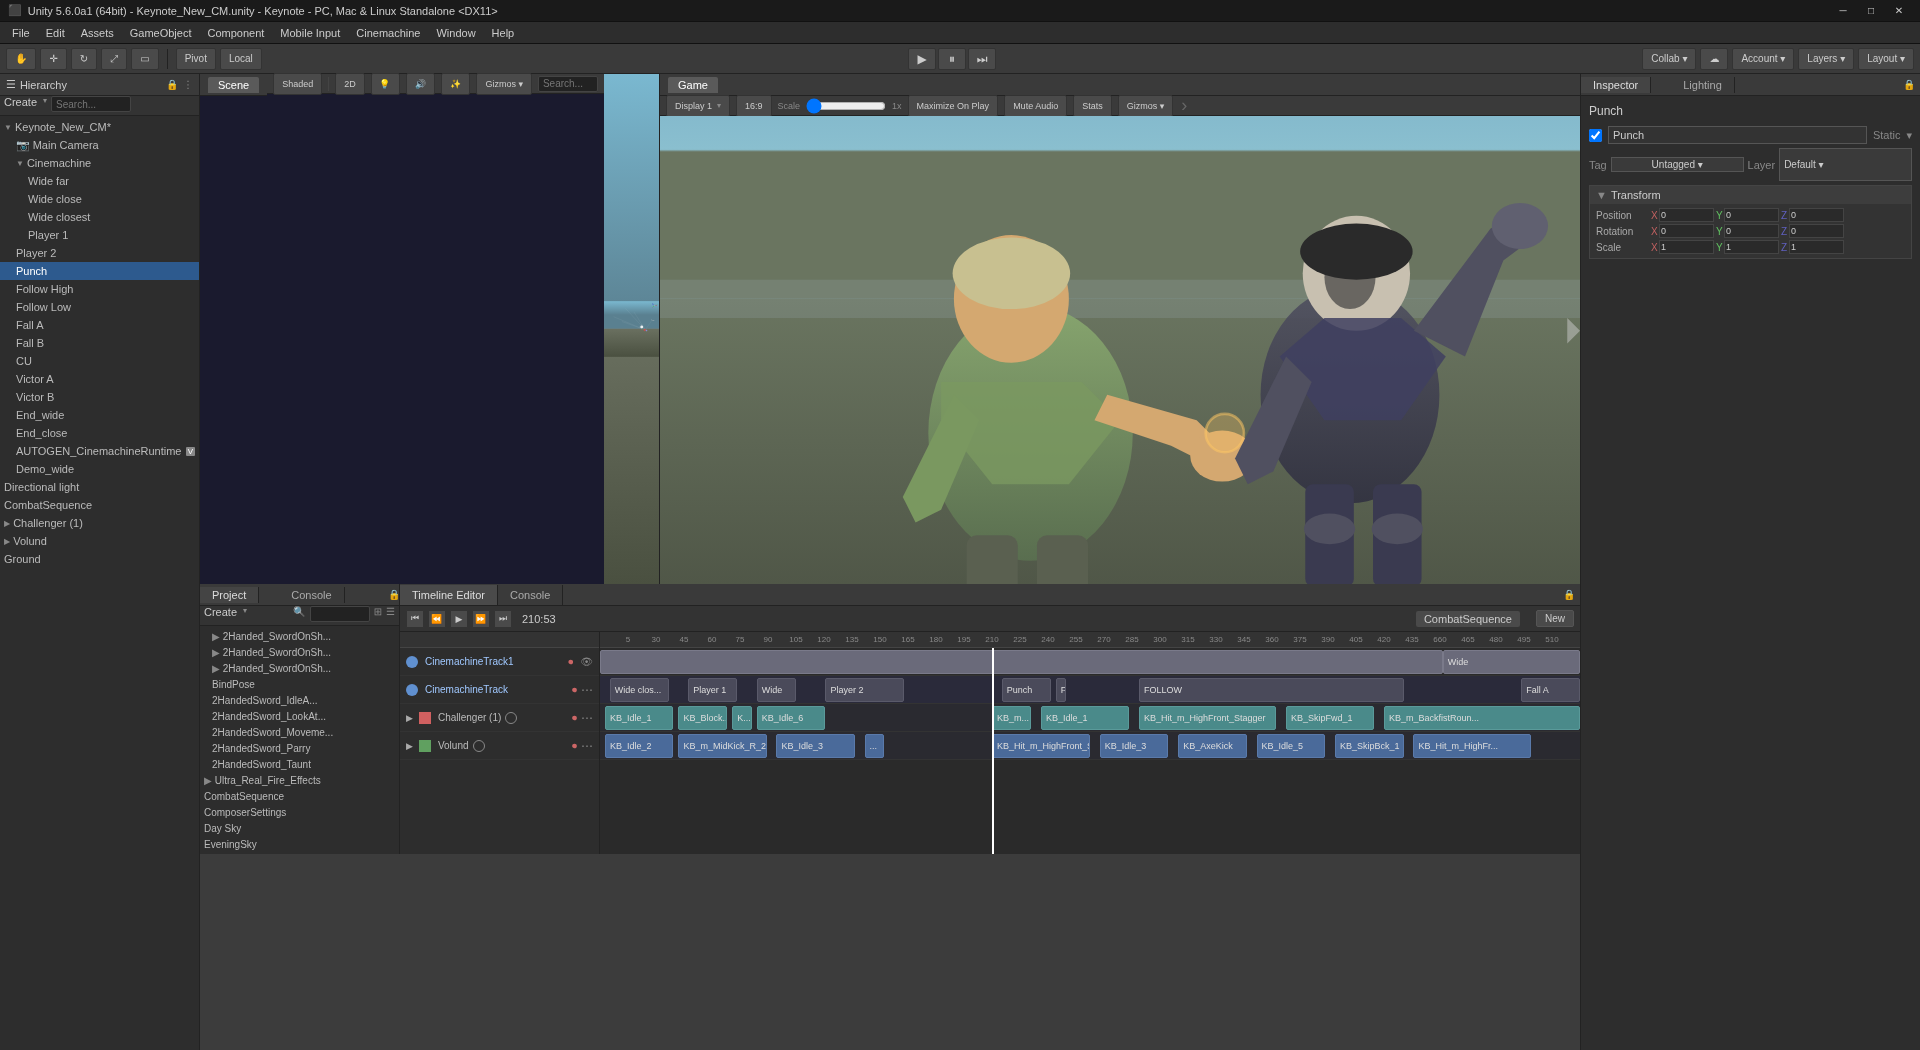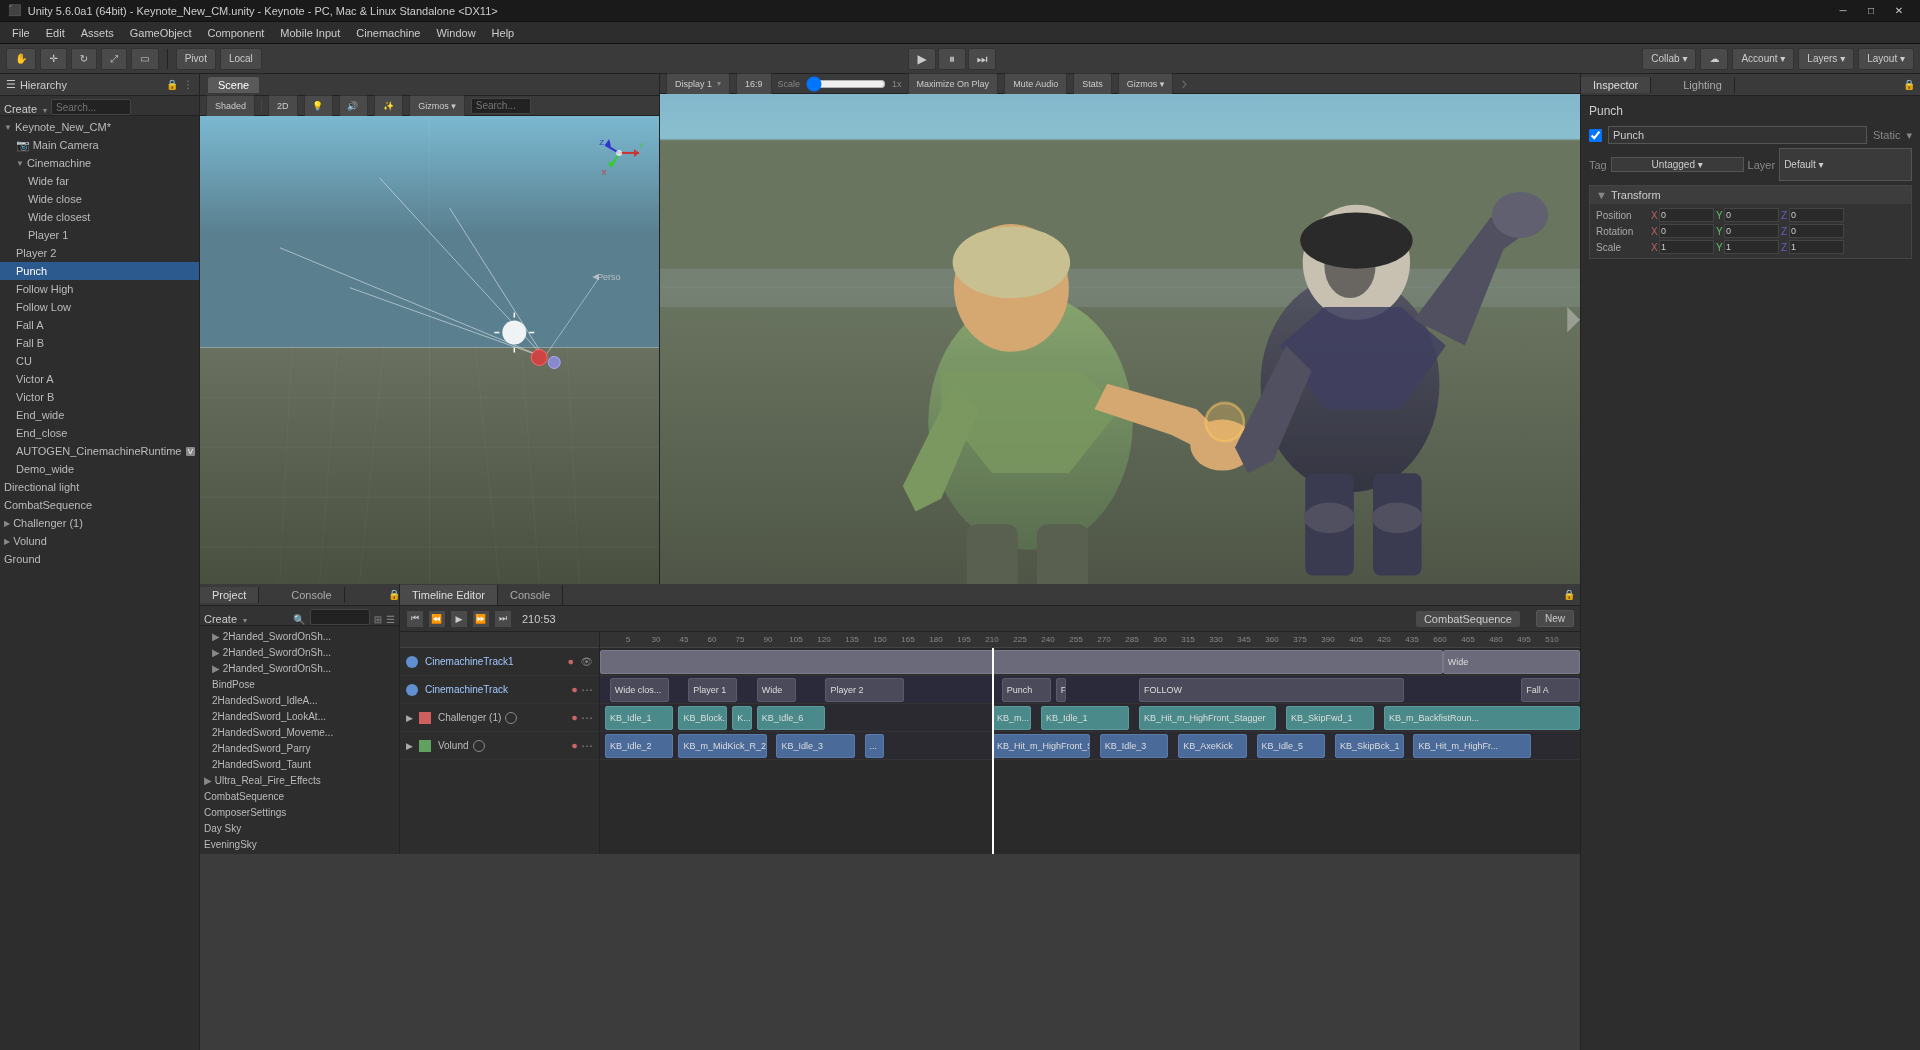--- a/index.html
+++ b/index.html
@@ -121,21 +121,21 @@
       font-size: 11px;
       color: #ccc;
       justify-content: space-between;
     }
     .panel-header-left { display: flex; align-items: center; gap: 4px; }
     .panel-toolbar {
       height: 20px;
       background: #333;
       border-bottom: 1px solid #222;
       display: flex;
-      align-items: flex-end;
+      align-items: flex-start;
       padding: 0 4px;
       gap: 4px;
     }
     .hierarchy-list { overflow-y: auto; flex: 1; padding: 2px 0; }
     .hierarchy-item {
       height: 18px;
       display: flex;
       align-items: center;
       padding-left: 4px;
       cursor: pointer;
@@ -155,21 +155,20 @@
     }
     #top-views {
       display: flex;
       height: 510px;
     }
     #scene-view {
       width: 460px;
       background: #1a1a2e;
       border-right: 1px solid #222;
       display: flex;
-      flex-direction: column;
     }
     #game-view {
       flex: 1;
       background: #1a1a1a;
       display: flex;
       flex-direction: column;
     }
     .view-header {
       height: 22px;
       background: #3a3a3a;
@@ -740,20 +739,23 @@
 
               <text x="398" y="162" font-size="9" fill="#ccc" opacity="0.8">Perso</text>
 
               <text x="393" y="161" font-size="8" fill="#ccc" opacity="0.8">◀</text>
             </svg>
           </div>
         </div>
       </div>
 
       <div id="game-view">
+        <div class="view-header">
+          <span class="view-tab active">Game</span>
+        </div>
         <div class="view-toolbar">
           <button class="toolbar-btn" style="font-size:9px;">
             <span>Display 1</span>
             <span class="dropdown-arrow">▾</span>
           </button>
           <button class="toolbar-btn" style="font-size:9px;">16:9</button>
           <span style="color:#888;font-size:9px;">Scale</span>
           <input type="range" style="width: 80px; height: 10px;" min="1" max="4" value="1">
           <span style="color:#888;font-size:9px;">1x</span>
           <button class="toolbar-btn" style="font-size:9px;">Maximize On Play</button>

